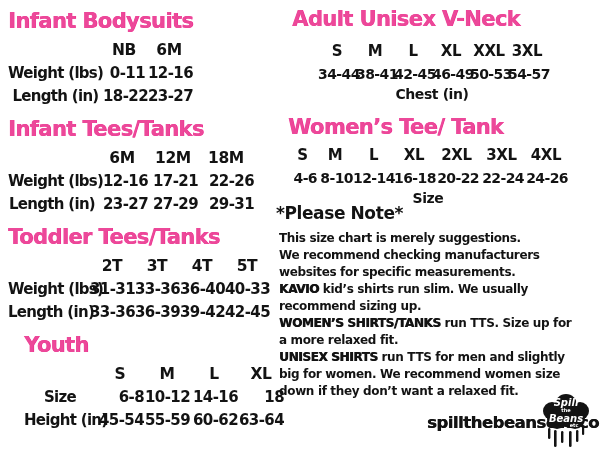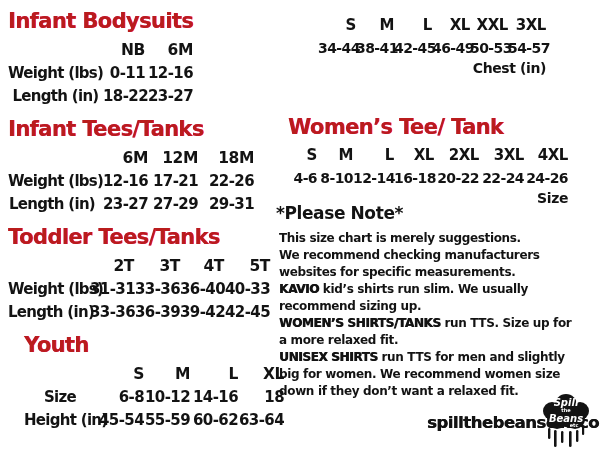--- a/index.html
+++ b/index.html
@@ -8,31 +8,31 @@
     position: relative; overflow: hidden;
     background: #ffffff;
     font-family: "DejaVu Sans", sans-serif;
     font-weight: bold;
     color: #131313;
   }
   .sec { position: absolute; }
   .hdg {
     margin: 0;
     font-size: 21px; line-height: 26px;
-    color: #b91c1c;
+    color: #ec4899;
     letter-spacing: -0.6px;
     text-shadow: 0.5px 0 0 #f0218c;
     white-space: nowrap;
   }
   .tbl { display: grid; margin-top: 5px; }
   .c { line-height: 23px; font-size: 15px; letter-spacing: -0.4px; white-space: nowrap; }
-  .hd { text-align: right; font-size: 15.5px; }
+  .hd { text-align: center; font-size: 15.5px; }
   .lbl { text-align: center; letter-spacing: -0.7px; }
   .v { text-align: right; letter-spacing: -0.6px; }
-  .ftr { grid-column: 1 / -1; text-align: right; font-size: 13px; line-height: 17px; letter-spacing: -0.4px; }
+  .ftr { grid-column: 1 / -1; text-align: center; font-size: 13px; line-height: 17px; letter-spacing: -0.4px; }
   
   .tbl-a { grid-template-columns: 95px 42px 48px; }
   .tbl-b { grid-template-columns: 88px 52px 50px 56px; }
   .tbl-c { grid-template-columns: 82px 44px 46px 44px 46px; }
   .tbl-d { grid-template-columns: 72px 48px 46px 48px 46px; }
   .tbl-e { grid-template-columns: repeat(6, 38px); margin-left: 26px; margin-top: 8px; }
   .tbl-e .c { font-size: 14px; }
   .tbl-e .hd { font-size: 15px; }
   .tbl-f { grid-template-columns: 29px 36px 41px 40px 45px 45px 44px; margin-top: 4px; }
   .tbl-f .c { font-size: 14px; }
@@ -129,20 +129,21 @@
     <span class="c v">18</span>
     <span class="c lbl">Height (in)</span>
     <span class="c v">45-54</span>
     <span class="c v">55-59</span>
     <span class="c v">60-62</span>
     <span class="c v">63-64</span>
   </div>
 </section>
 
 <section class="sec" style="left:292px; top:6px; width:302px;">
+  <h2 class="hdg">Adult Unisex V-Neck</h2>
   <div class="tbl tbl-e">
     <span class="c hd">S</span>
     <span class="c hd">M</span>
     <span class="c hd">L</span>
     <span class="c hd">XL</span>
     <span class="c hd">XXL</span>
     <span class="c hd">3XL</span>
     <span class="c v">34-44</span>
     <span class="c v">38-41</span>
     <span class="c v">42-45</span>

